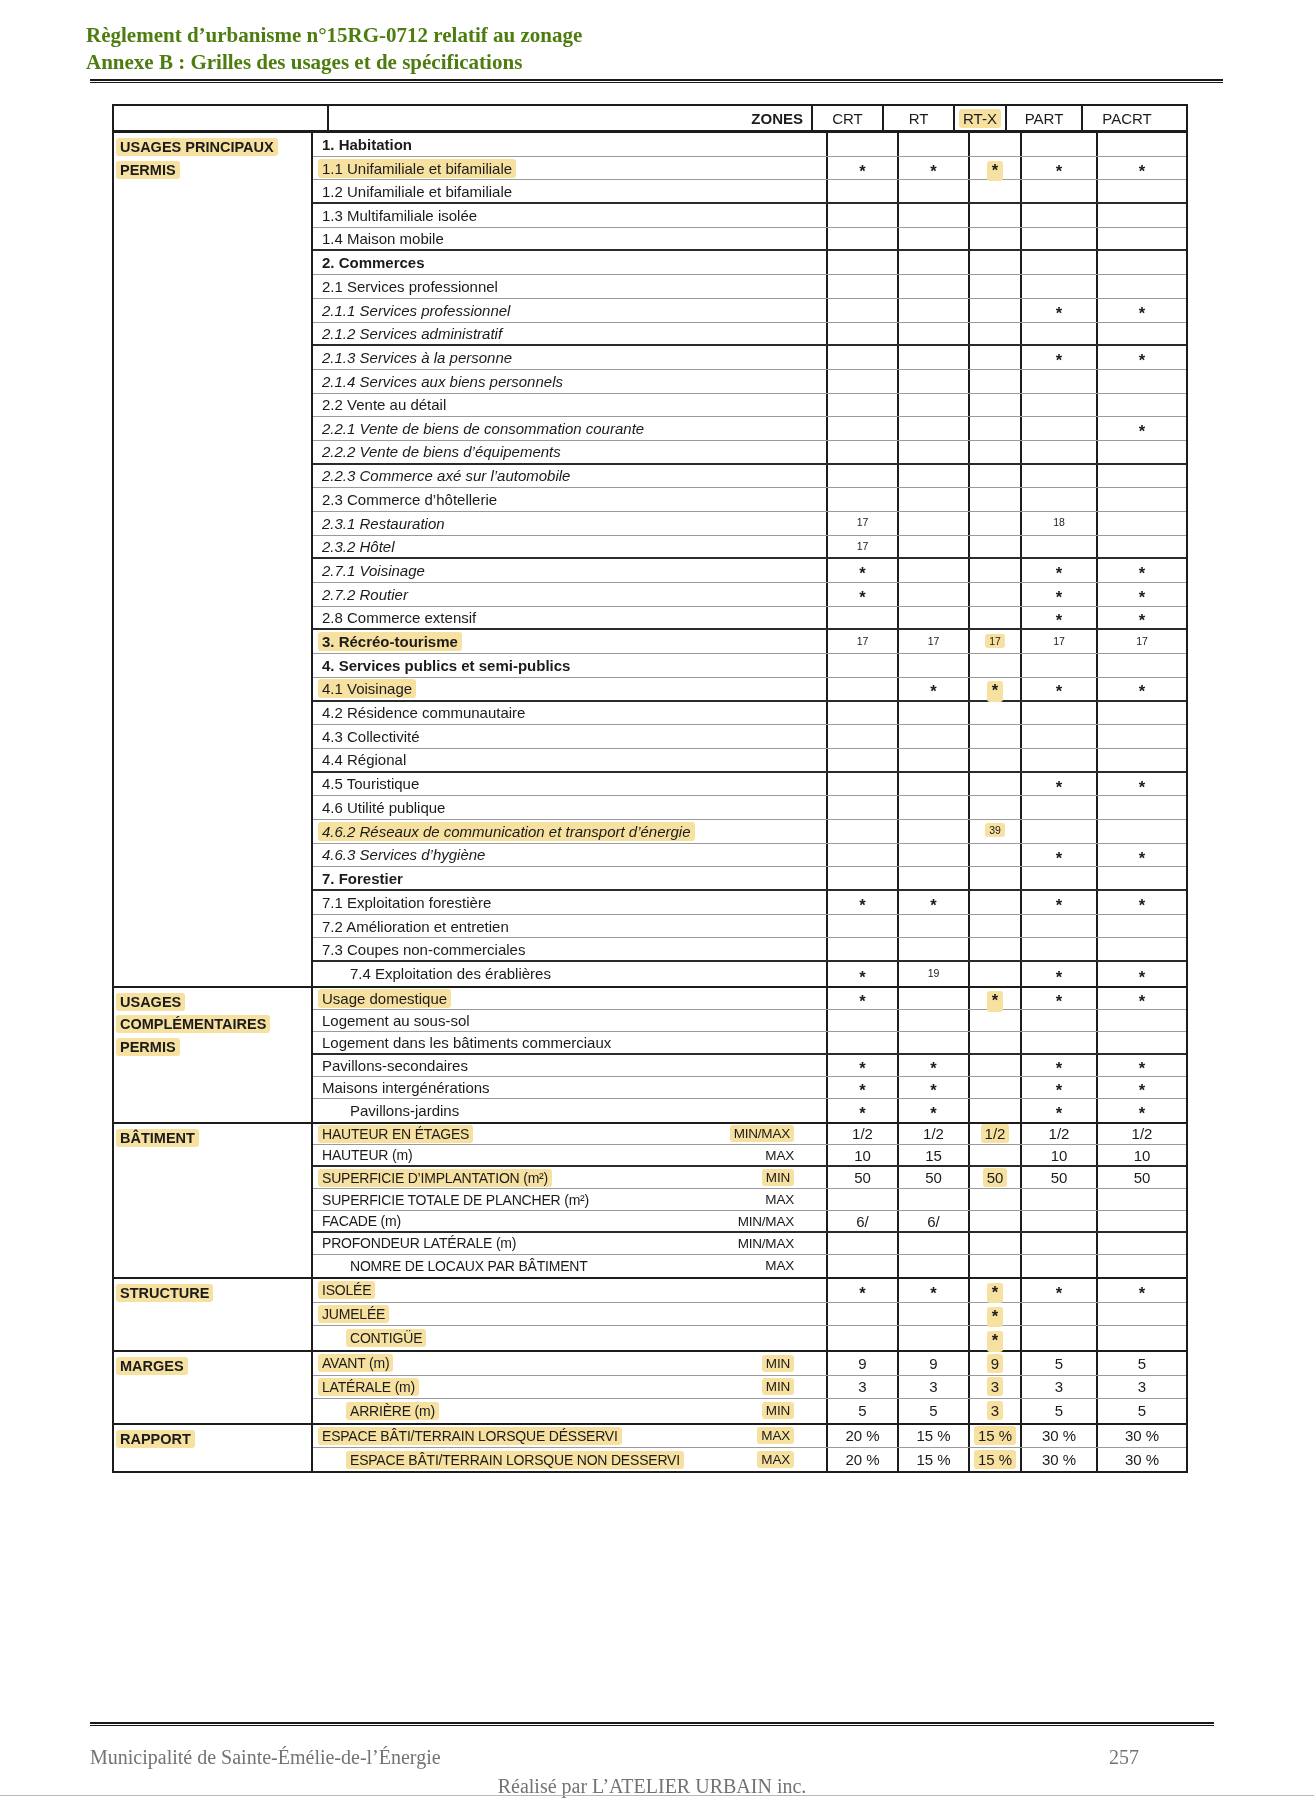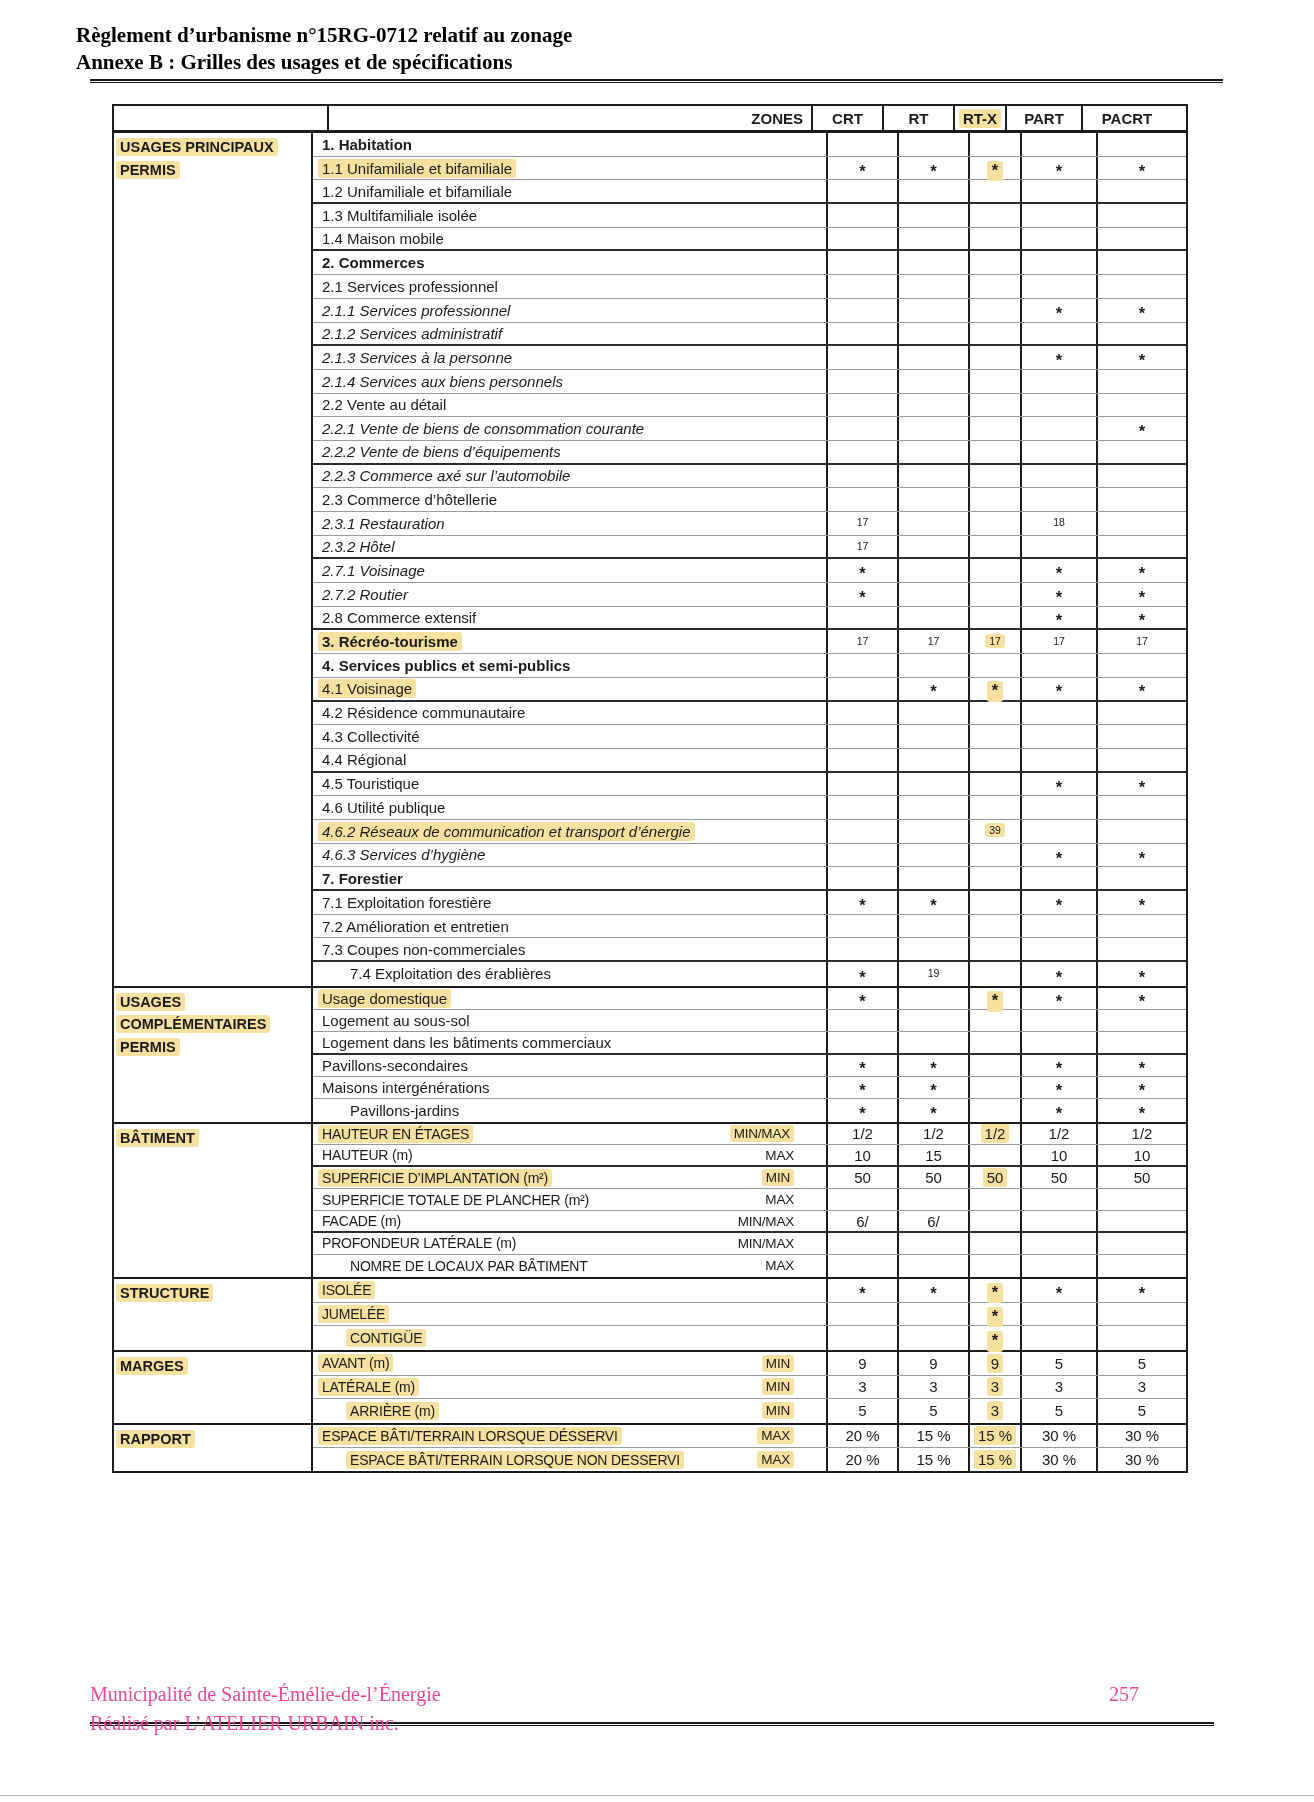--- a/index.html
+++ b/index.html
@@ -8,50 +8,50 @@
     position: relative;
     width: 1314px; height: 1802px;
     background: #ffffff;
     font-family: "Liberation Sans", sans-serif;
     color: #1b1b1b;
     overflow: hidden;
   }
 
   
   .doc-header {
-    position: absolute; left: 76px; top: 22px;
+    position: absolute; left: 86px; top: 22px;
     font-family: "Liberation Serif", serif;
-    font-weight: bold; font-size: 21px; line-height: 27px; color:#000000;
+    font-weight: bold; font-size: 21px; line-height: 27px; color:#4d7c0f;
   }
   .header-rule {
     position: absolute; left: 90px; width: 1133px; top: 79px; height: 4px;
     border-top: 2px solid #1a1a1a; border-bottom: 1px solid #1a1a1a;
   }
   .footer-rule {
     position: absolute; left: 90px; width: 1124px; top: 1722px; height: 4px;
     border-top: 2px solid #1a1a1a; border-bottom: 1px solid #1a1a1a;
   }
   .doc-footer {
-    position: absolute; left: 90px; top: 1680px; width: 1124px;
-    font-family: "Liberation Serif", serif; font-size: 20px; line-height: 29px; color:#ec4899;
+    position: absolute; left: 90px; top: 1743px; width: 1124px;
+    font-family: "Liberation Serif", serif; font-size: 20px; line-height: 29px; color:#737373;text-align:center;
   }
   .foot-line1 { display:flex; justify-content:space-between; }
   .page-num { margin-right: 75px; }
   .bottom-line { position:absolute; left:0; right:0; top:1795px; border-top:1px solid #b9b9b9; }
 
   
   .gridtable {
     position: absolute; left: 90px; top: 104px; width: 1076px;
     border: 2px solid #1c1c1c; background:#fff;margin-left:22px;
   }
   .trow.thead { display:flex; height: 27px; border-bottom: 3px solid #1c1c1c; align-items: stretch; }
   .hcell0 { width: 215px; border-right: 2px solid #1c1c1c; }
   .zones-cell { width: 482px; display:flex; justify-content:flex-end; align-items:center; }
   .zones-word { font-weight: bold; font-size: 15px; padding-right: 8px; }
-  .zname { font-weight: bold; font-size: 15px; }
+  .zname { font-weight: normal; font-size: 15px; }
 
   .zcell { display:flex; align-items:center; justify-content:center; border-left: 2px solid #1c1c1c; }
   .z0 { width: 71px; } .z1 { width: 71px; } .z2 { width: 52px; } .z3 { width: 76px; } .z4 { width: 90px; }
 
   .section { display:flex; align-items: stretch; }
   .section + .section { border-top: 2.5px solid #1c1c1c; }
   .sec-cell { width: 199px; border-right: 2px solid #1c1c1c; padding: 3px 6px 0 6px; }
   .sec-line { line-height: 21.5px; white-space: nowrap; }
   .sec-word { font-weight: bold; font-size: 14.5px; }
 

